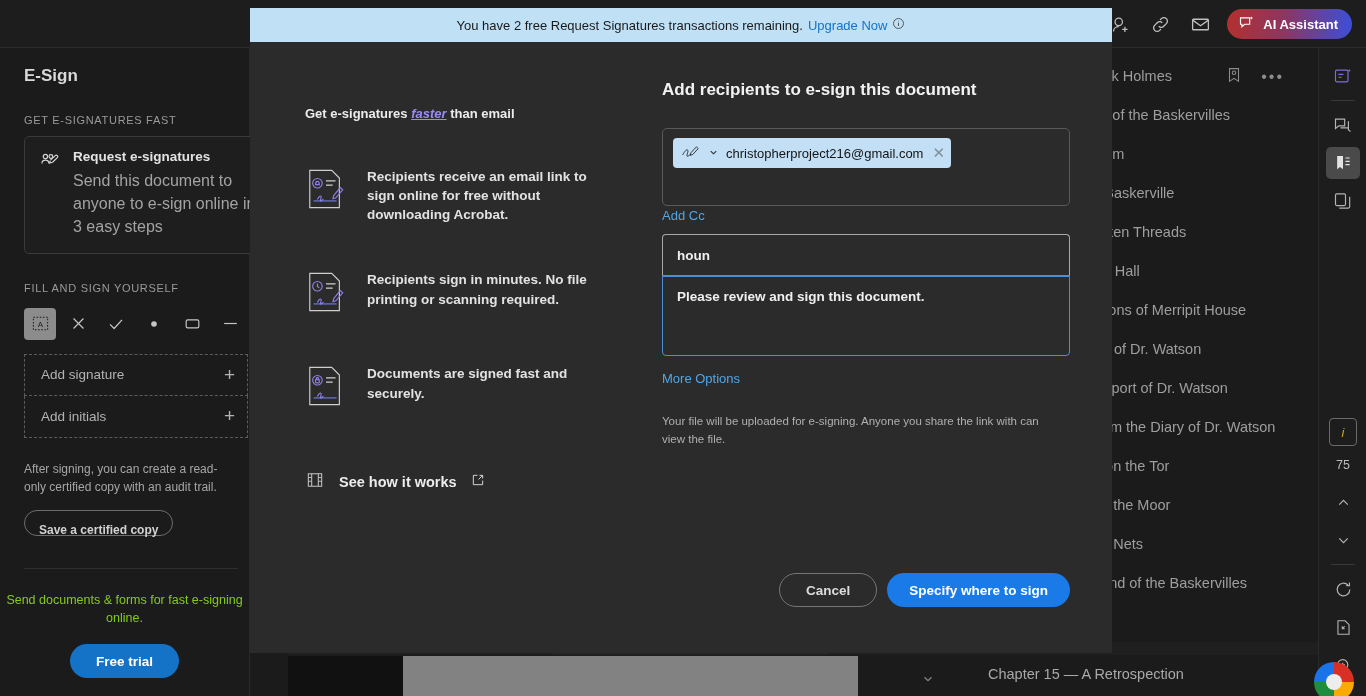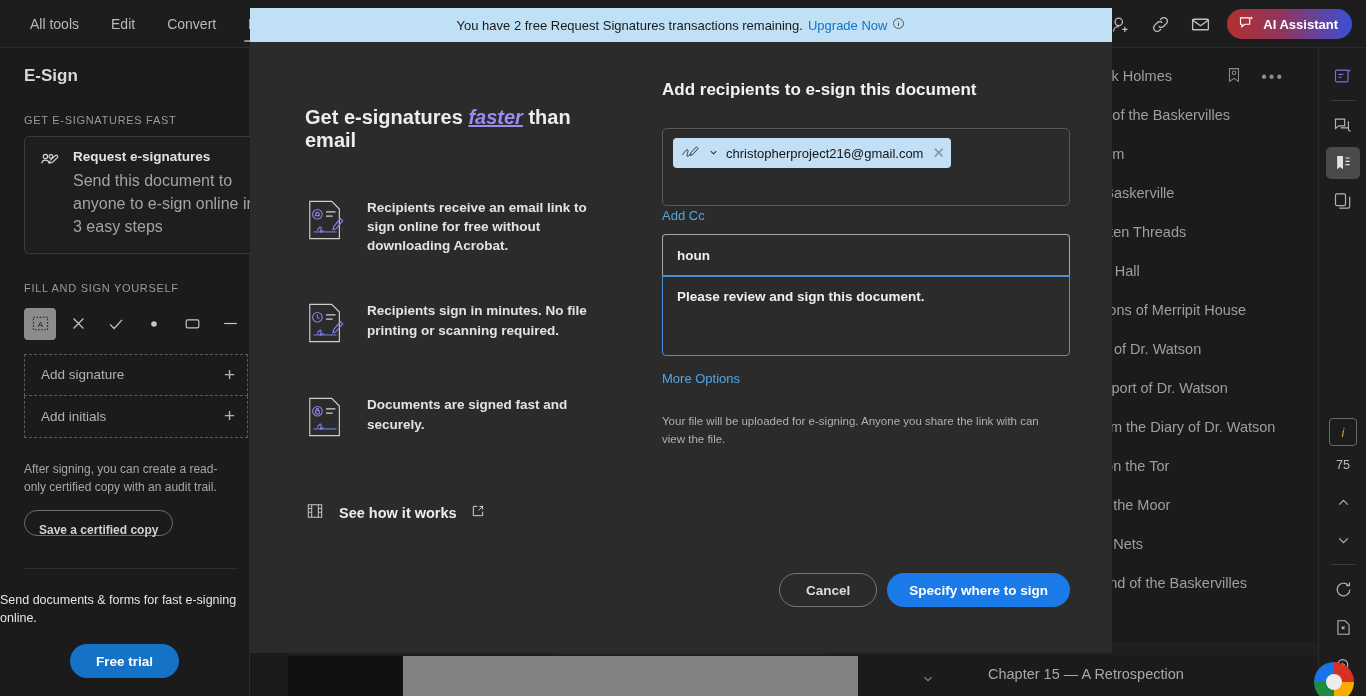--- a/index.html
+++ b/index.html
@@ -72,21 +72,21 @@
   .dashed-row + .dashed-row { border-top: none; }
   .note {
     margin: 22px 24px 0 24px; width: 214px; font-size: 12px; color: #a6a6a6; line-height: 1.5;
   }
   .certbtn {
     margin: 14px 0 0 24px; height: 26px; padding: 12px 14px; border: 1px solid #6d6d6d;
     border-radius: 13px; background: transparent; color: #d2d2d2; font-size: 12px;
     font-weight: bold; cursor: pointer; font-family: "Liberation Sans", sans-serif;
   }
   .divider-h { margin: 30px 24px 0 24px; width: 214px; height: 1px; background: #2f2f2f; }
-  .trial-text { margin-top: 22px; text-align: left; font-size: 12.5px; color: #e5e5e5; line-height:1.5; }
+  .trial-text { margin-top: 22px; text-align: center; font-size: 12.5px; color: #84cc16; line-height:1.5; }
   .trial-btn {
     display: block; margin: 16px auto 0 auto; height: 34px; padding: 0 26px;
     border: none; border-radius: 17px; background: #1473c6; color: #fff;
     font-size: 13.5px; font-weight: bold; cursor: pointer; font-family: "Liberation Sans", sans-serif;
   }
 
   
   .docarea { position: absolute; left: 250px; top: 48px; width: 1068px; height: 648px; background:#1b1b1b; }
   .bm-pane { position: absolute; left: 837px; top: 0; width: 231px; height: 600px; padding-top: 8px; }
   .bm-item { height: 39px; display: flex; align-items: center; font-size: 14.5px; color: #9e9e9e;
@@ -120,21 +120,21 @@
     gap: 5px; font-size: 13px; color: #1a1a1a; z-index: 40;
   }
   .promo a { color: #1473c6; text-decoration: none; cursor: pointer; }
 
   
   .modal {
     position: absolute; left: 250px; top: 8px; width: 862px; height: 645px;
     background: #2b2b2b; z-index: 30; display: flex; overflow: hidden;
   }
   .modal-left { width: 384px; background: #2b2b2b; padding: 98px 30px 0 55px; }
-  .promo-head { font-size: 20px; font-weight: bold; color: #ececec; }
+  .promo-head { font-size: 13px; font-weight: bold; color: #ececec; }
   .promo-head i { color: #9a8cf0; font-style: italic; text-decoration: underline; }
   .feature { display: flex; gap: 20px; align-items: flex-start; margin-top: 46px; }
   .feature p { font-size: 13.5px; color: #e2e2e2; line-height: 1.42; font-weight: bold; max-width: 224px; }
   .howlink { display: flex; align-items: center; gap: 14px; margin-top: 58px; cursor: pointer; }
   .howlink span.t { font-size: 14.5px; font-weight: bold; color: #ececec; }
 
   .modal-right { flex: 1; padding: 72px 42px 0 28px; position: relative; }
   .modal-title { font-size: 17px; font-weight: bold; color: #f2f2f2; }
   .recip-box {
     margin-top: 28px; height: 78px; border: 1px solid #5a5a5a; border-radius: 5px;
@@ -181,26 +181,20 @@
     display: flex; align-items: center; justify-content: center; z-index: 60;
   }
   .chrome-orb::after { content: ""; width: 16px; height: 16px; border-radius: 50%; background: #ededed; }
 </style>
 </head>
 <body>
 
 <div id="root">
 
   <div class="topbar">
-    <div class="tabs">
-      <div class="tab">All tools</div>
-      <div class="tab">Edit</div>
-      <div class="tab">Convert</div>
-      <div class="tab active">E-Sign</div>
-    </div>
     <div class="top-right">
       <div class="ticon">
         <svg width="21" height="21" viewBox="0 0 24 24" fill="none" stroke="currentColor" stroke-width="1.4">
           <circle cx="10" cy="9" r="4.2"></circle>
             <path d="M4 20c0-3.4 2.8-5.6 6-5.6"></path>
           <path d="M17 14.5v6M14 17.5h6"></path>
         </svg>
       </div>
       <div class="ticon">
         <svg width="21" height="21" viewBox="0 0 24 24" fill="none" stroke="currentColor" stroke-width="1.5">

